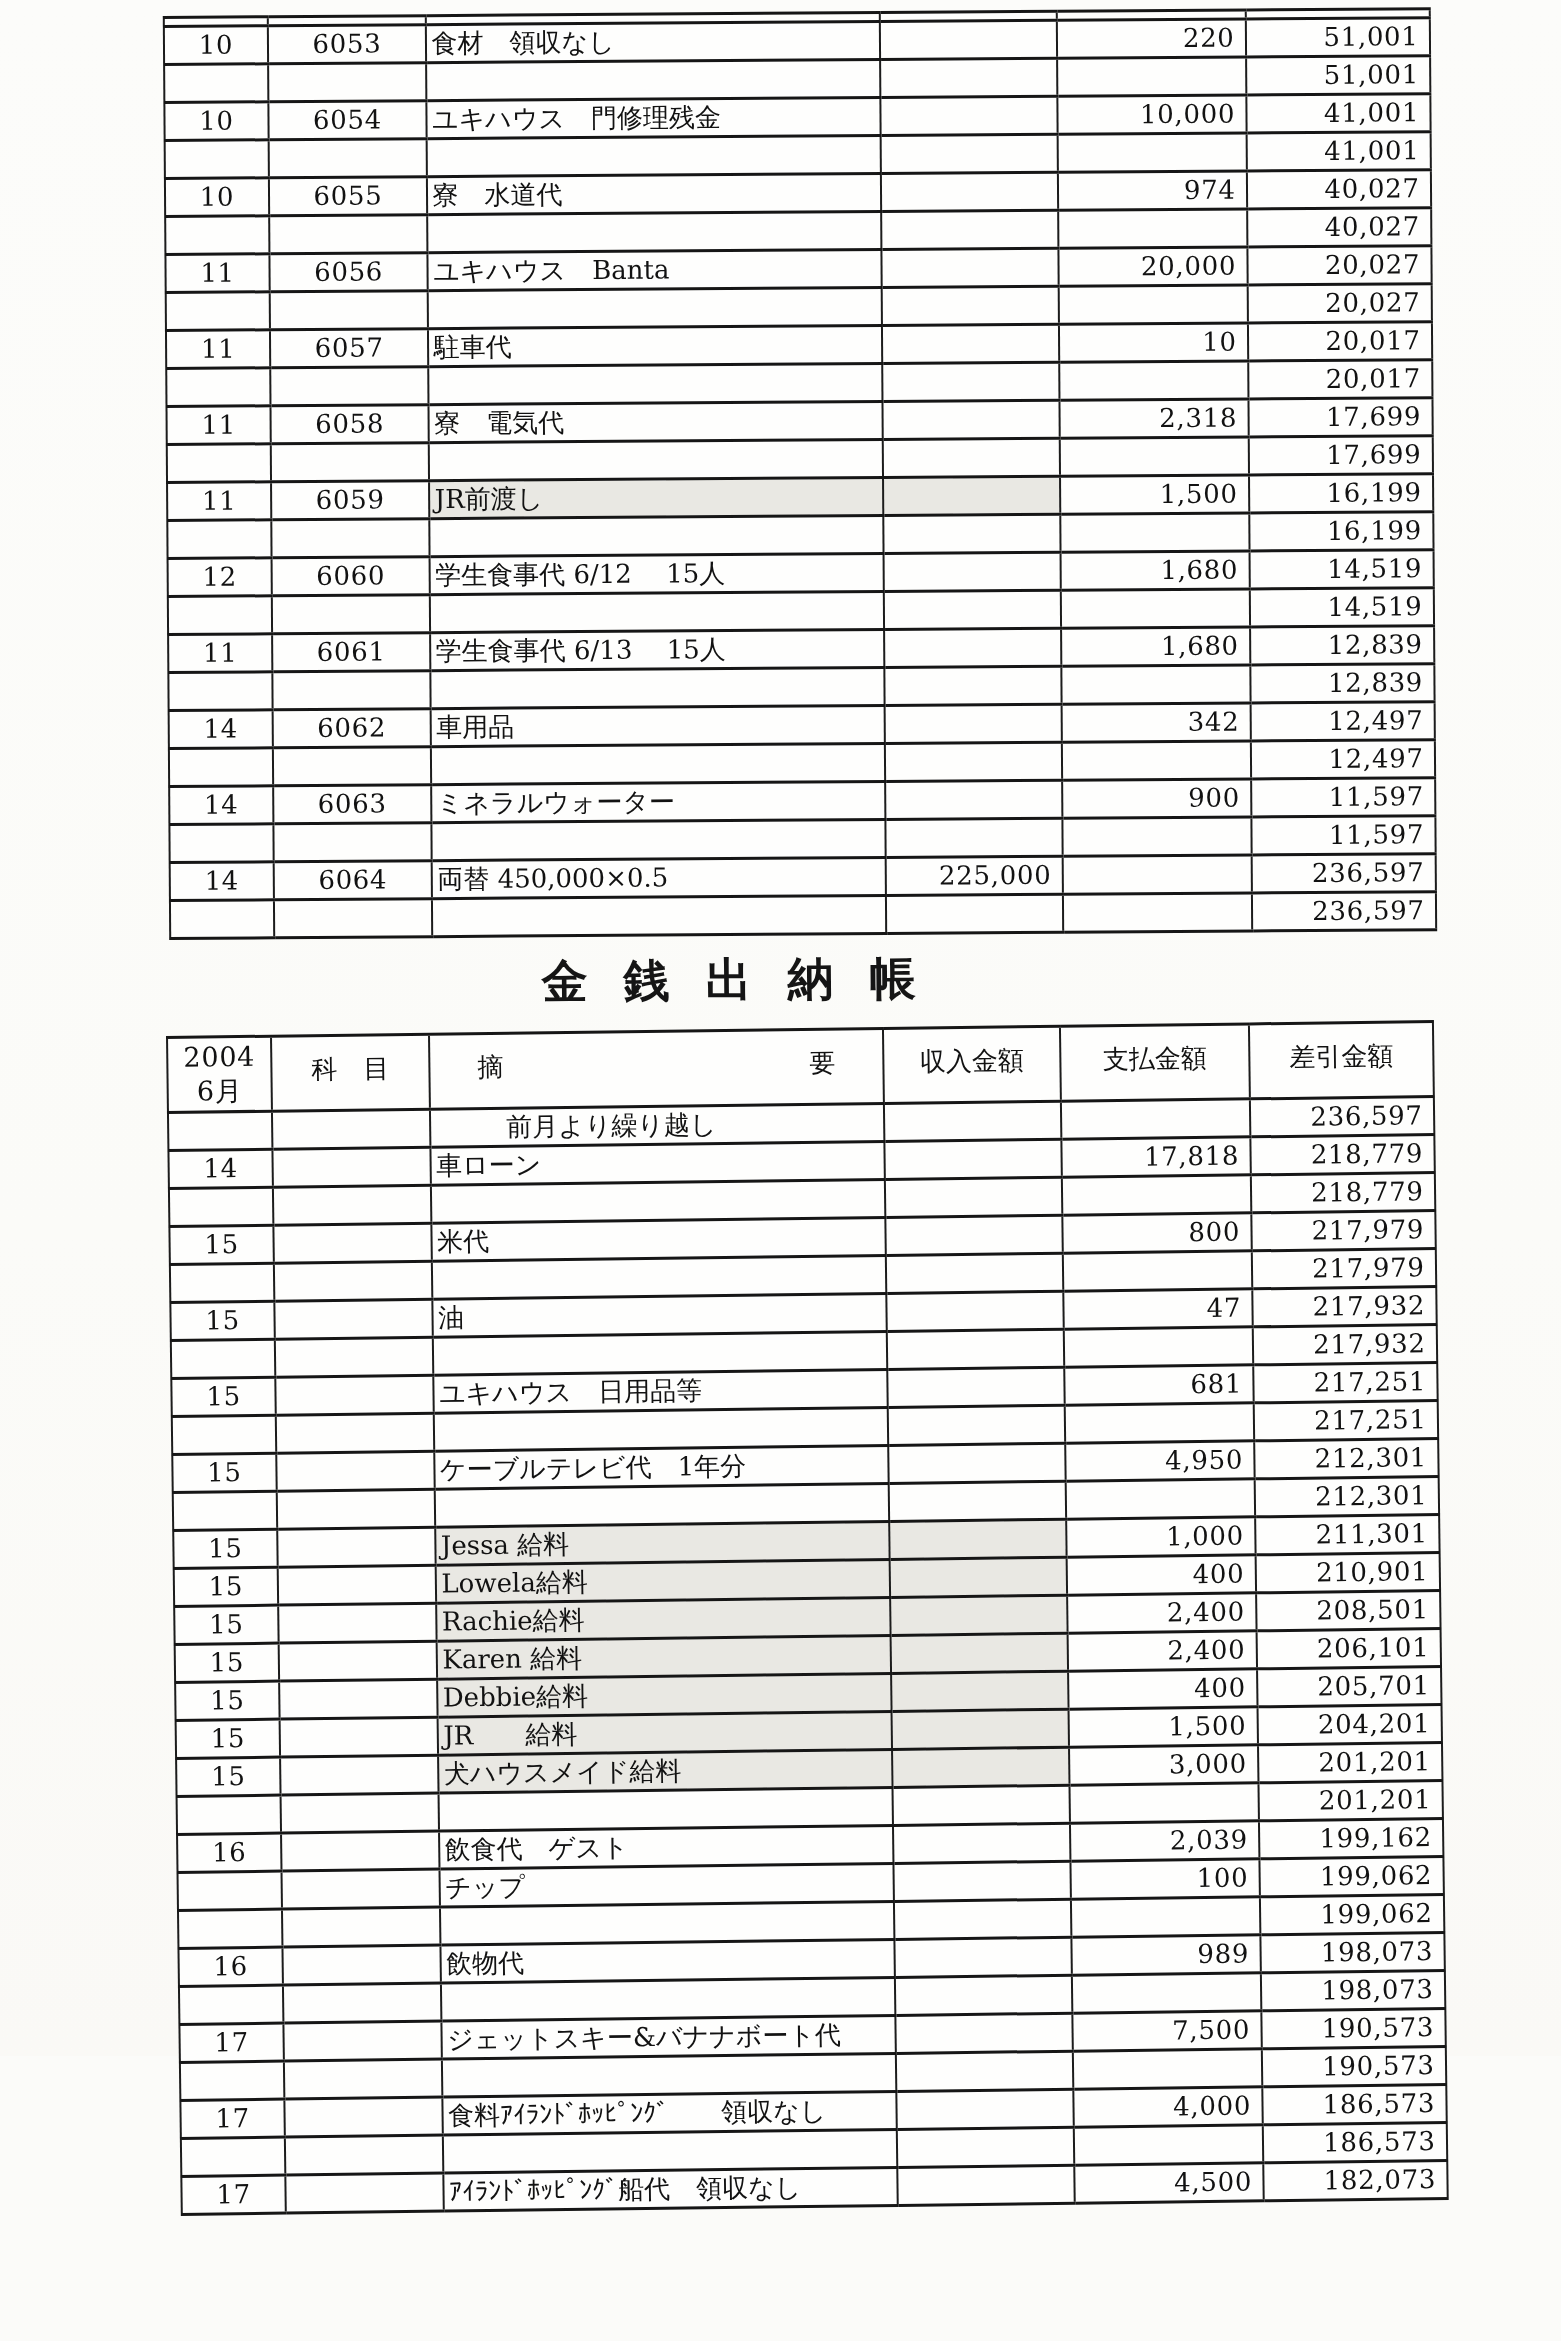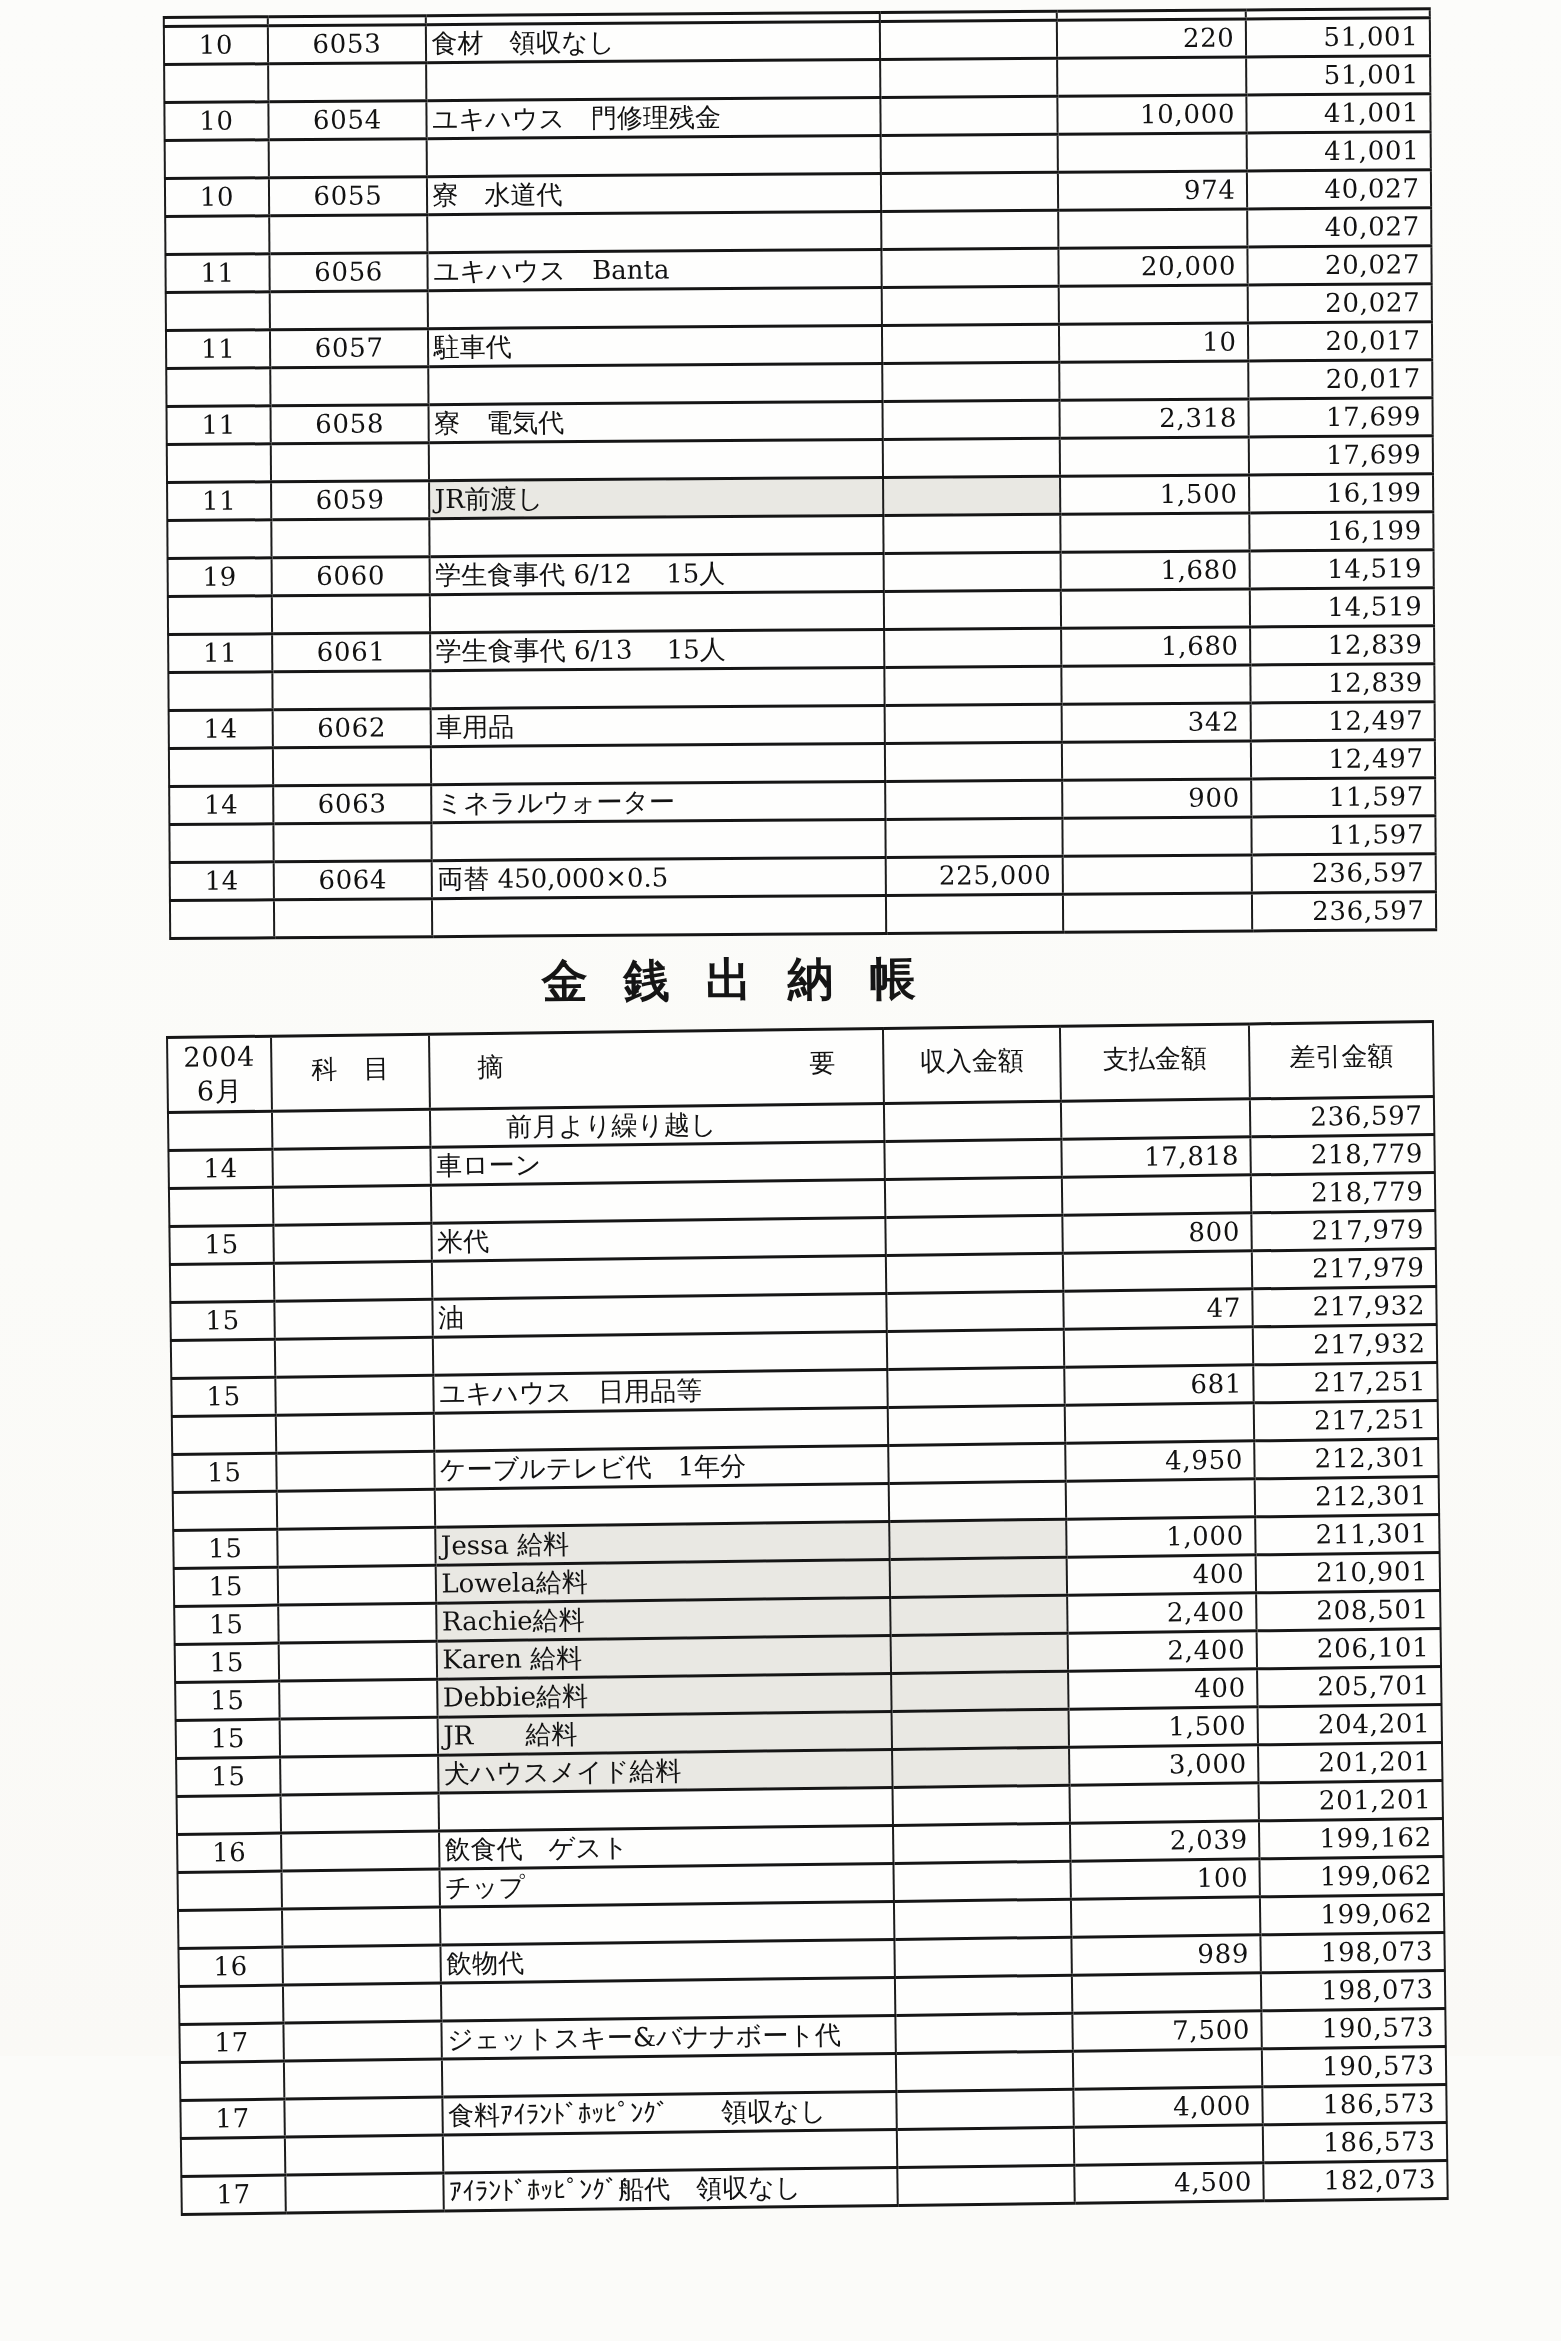--- a/index.html
+++ b/index.html
@@ -194,21 +194,21 @@
           </tr>
           <tr class="ledger-row">
             <td class="c-date"></td>
             <td class="c-code"></td>
             <td class="c-desc"></td>
             <td class="c-num"></td>
             <td class="c-num"></td>
             <td class="c-num">16,199</td>
           </tr>
           <tr class="ledger-row">
-            <td class="c-date">19</td>
+            <td class="c-date">12</td>
             <td class="c-code">6060</td>
             <td class="c-desc">学生食事代 6/12　 15人</td>
             <td class="c-num"></td>
             <td class="c-num">1,680</td>
             <td class="c-num">14,519</td>
           </tr>
           <tr class="ledger-row">
             <td class="c-date"></td>
             <td class="c-code"></td>
             <td class="c-desc"></td>

